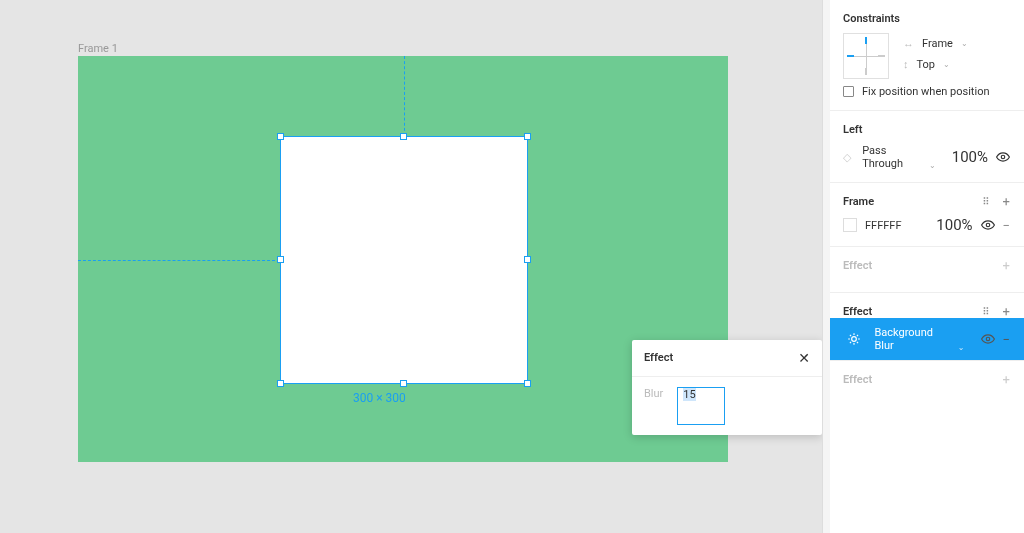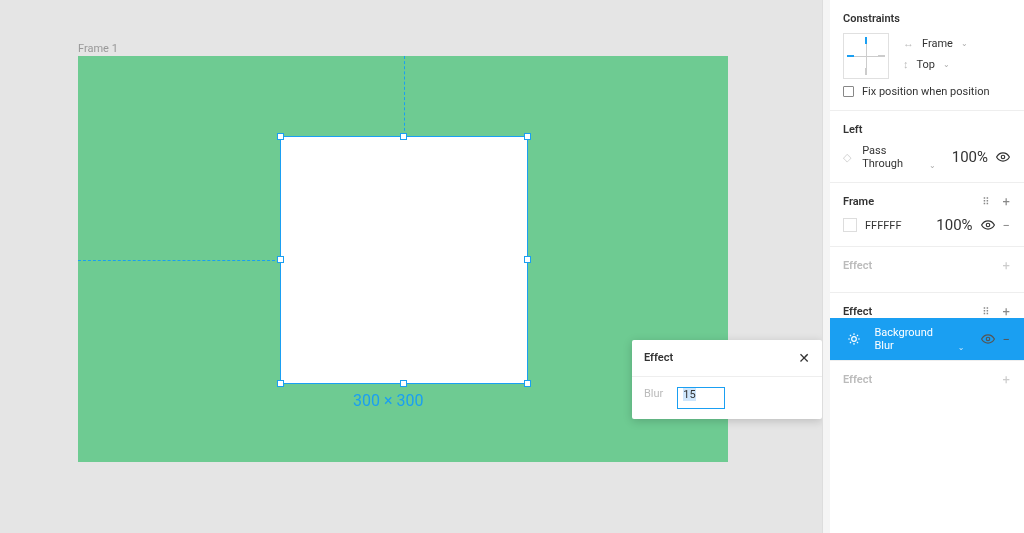--- a/index.html
+++ b/index.html
@@ -7,28 +7,28 @@
 .canvas-area{position:absolute;left:0;top:0;right:196px;bottom:0}
 .frame-label{position:absolute;left:78px;top:42px;color:#999;font-size:11px}
 .frame{position:absolute;left:78px;top:56px;width:650px;height:406px;background:#6ecb92}
 .selection{position:absolute;left:202px;top:80px;width:248px;height:248px;background:#fff;border:1px solid #1a9ff2}
 .handle{position:absolute;width:7px;height:7px;background:#fff;border:1px solid #1a9ff2}
 .h-tl{left:-4px;top:-4px}.h-tr{right:-4px;top:-4px}.h-bl{left:-4px;bottom:-4px}.h-br{right:-4px;bottom:-4px}
 .h-tm{left:50%;top:-4px;margin-left:-4px}.h-bm{left:50%;bottom:-4px;margin-left:-4px}
 .h-ml{left:-4px;top:50%;margin-top:-4px}.h-mr{right:-4px;top:50%;margin-top:-4px}
 .guide-v{position:absolute;left:326px;top:0;height:80px;border-left:1px dashed #1a9ff2}
 .guide-h{position:absolute;left:0;top:204px;width:202px;border-top:1px dashed #1a9ff2}
-.dim-label{position:absolute;left:275px;top:335px;color:#1a9ff2;font-size:16px}
+.dim-label{position:absolute;left:275px;top:335px;color:#1a9ff2;font-size:12px}
 .popup{position:absolute;left:632px;top:340px;width:190px;background:#fff;box-shadow:0 2px 10px rgba(0,0,0,.18);border-radius:2px}
 .popup-header{display:flex;align-items:flex-start;justify-content:space-between;padding:11px 12px;border-bottom:1px solid #eee}
 .popup-title{font-weight:600}
 .close-btn{cursor:pointer;font-size:14px;color:#333;line-height:1}
 .popup-body{display:flex;align-items:flex-start;padding:10px 12px}
 .blur-label{color:#bbb;margin-right:14px}
-.blur-input{width:48px;height:22px;border:1px solid #1a9ff2;background:#fff;padding:0 5px;font-size:11px;color:#333}
+.blur-input{width:48px;height:38px;border:1px solid #1a9ff2;background:#fff;padding:0 5px;font-size:11px;color:#333}
 .blur-input .sel{background:#cfe6fb}
 .inspector{position:absolute;right:0;top:0;width:196px;height:100%;background:#fff;border-left:1px solid #ddd;display:flex;flex-direction:column}
 .inspector::before{content:"";position:absolute;left:-7px;top:0;width:7px;height:100%;background:#f5f5f5;border-left:1px solid #ddd}
 .section{padding:12px 14px;border-bottom:1px solid #eee}
 .section-header{display:flex;align-items:center;justify-content:space-between;margin-bottom:8px}
 .section-title{font-weight:600;font-size:11px}
 .section-subtle .section-title{color:#bbb}
 .icon{display:inline-flex;align-items:center;justify-content:center;width:14px;height:14px;color:#333}
 .icon-row{display:flex;gap:12px;align-items:center}
 .cons-row{display:flex;gap:14px;align-items:flex-start}

